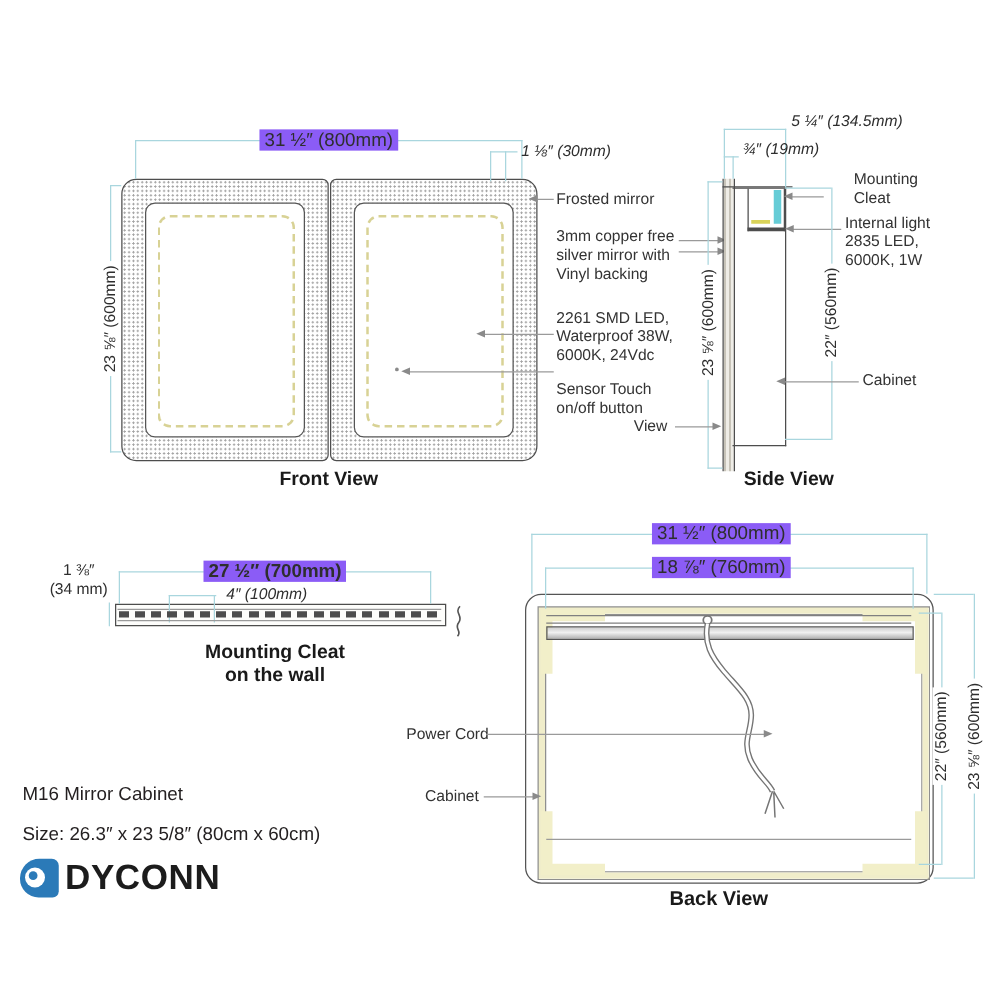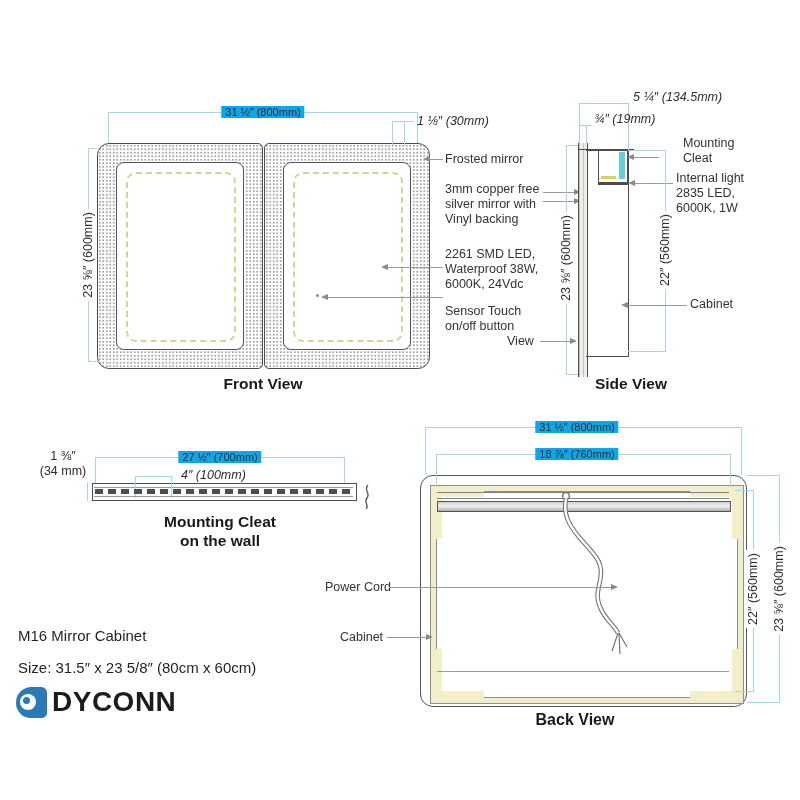--- a/index.html
+++ b/index.html
@@ -11,21 +11,21 @@
   .vline{position:absolute;width:0;border-left:1px solid #a9d6de;}
   .gray{border-color:#9a9a9a;}
   .dark{border-color:#4d4d4d;}
   
   .ar{position:absolute;width:0;height:0;}
   .ar-l{border-top:3.5px solid transparent;border-bottom:3.5px solid transparent;border-right:7px solid #8a8a8a;}
   .ar-r{border-top:3.5px solid transparent;border-bottom:3.5px solid transparent;border-left:7px solid #8a8a8a;}
   
   .ann{position:absolute;font-size:12.5px;line-height:15px;color:#333;white-space:pre-line;}
   .dim{position:absolute;font-size:12.5px;color:#2e2e2e;white-space:nowrap;font-style:italic;}
-  .hdim{position:absolute;font-size:11px;color:#2e2e2e;white-space:nowrap;background:#0ea5e9;
+  .hdim{position:absolute;font-size:15px;color:#2e2e2e;white-space:nowrap;background:#8b5cf6;
         padding:0 4px;transform:translate(-50%,-50%);}
   .vtext{position:absolute;font-size:12.5px;color:#2e2e2e;white-space:nowrap;background:#fff;
         padding:0 3px;transform:translate(-50%,-50%) rotate(-90deg);}
   .capc{position:absolute;font-weight:bold;font-size:15.5px;color:#1a1a1a;transform:translateX(-50%);
         white-space:pre-line;text-align:center;line-height:19px;}
   
   .door{position:absolute;border:1.4px solid #4d4d4d;
         background-image:radial-gradient(circle,#a3a3a3 0.7px,transparent 0.8px);
         background-size:3.5px 3.5px;}
   .door-inner{position:absolute;border:1px solid #555;background:#fff;border-radius:8px;}
@@ -155,21 +155,21 @@
     <div class="abs" style="left:95px;top:489px;width:257px;height:5px;background:repeating-linear-gradient(90deg,#4d4d4d 0 8px,transparent 8px 13px);"></div>
     <div class="hline gray" style="left:94px;top:496px;width:259px;"></div>
     <div class="vline" style="left:87px;top:482px;height:19px;"></div>
 
     <div class="ann" style="left:38px;top:449px;width:50px;text-align:center;color:#2e2e2e;">1 ⅜″
 (34 mm)</div>
 
     <div class="hline" style="left:95px;top:457px;width:250px;"></div>
     <div class="vline" style="left:95px;top:457px;height:26px;"></div>
     <div class="vline" style="left:344px;top:457px;height:26px;"></div>
-    <div class="hdim" style="left:220px;top:457px;">27 ½″ (700mm)</div>
+    <div class="hdim" style="left:220px;top:457px;font-weight:bold;">27 ½″ (700mm)</div>
 
     <div class="hline" style="left:135px;top:476px;width:38px;"></div>
     <div class="dim" style="left:179px;top:468px;background:#fff;padding:0 2px;">4″ (100mm)</div>
 
     <svg class="abs" style="left:361px;top:484px;" width="12" height="26" viewBox="0 0 12 26">
       <path d="M7,1 C2,6 10,9 6,14 C2,19 9,21 5,25" fill="none" stroke="#555" stroke-width="1.3"></path>
     </svg>
 
     <div class="capc" style="left:220px;top:512px;">Mounting Cleat
 on the wall</div>
@@ -220,21 +220,21 @@
 
     <div class="ann" style="left:340px;top:630px;">Cabinet</div>
     <div class="hline gray" style="left:387px;top:637px;width:40px;"></div>
     <div class="ar ar-r" style="left:426px;top:634px;"></div>
 
     <div class="capc" style="left:575px;top:710px;font-size:16px;">Back View</div>
   </div>
 
   <div>
     <div class="foot" style="left:18px;top:627px;text-align:center;">M16 Mirror Cabinet</div>
-    <div class="foot" style="left:18px;top:659px;">Size: 31.5″ x 23 5/8″ (80cm x 60cm)</div>
+    <div class="foot" style="left:18px;top:659px;">Size: 26.3″ x 23 5/8″ (80cm x 60cm)</div>
     <div>
       <div class="logo-badge" style="left:16px;top:687px;"></div>
       <div class="logo-ring" style="left:20px;top:694px;"></div>
       <div class="logo-dot" style="left:23px;top:697px;"></div>
       <div class="brand" style="left:52px;top:686px;">DYCONN</div>
     </div>
   </div>
 
 </div>
 

